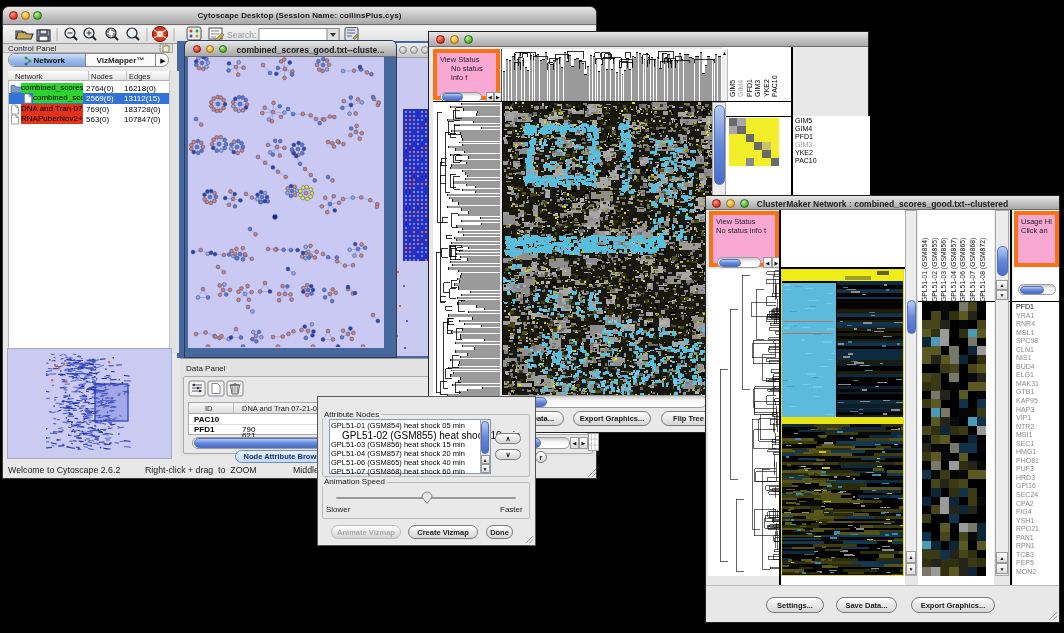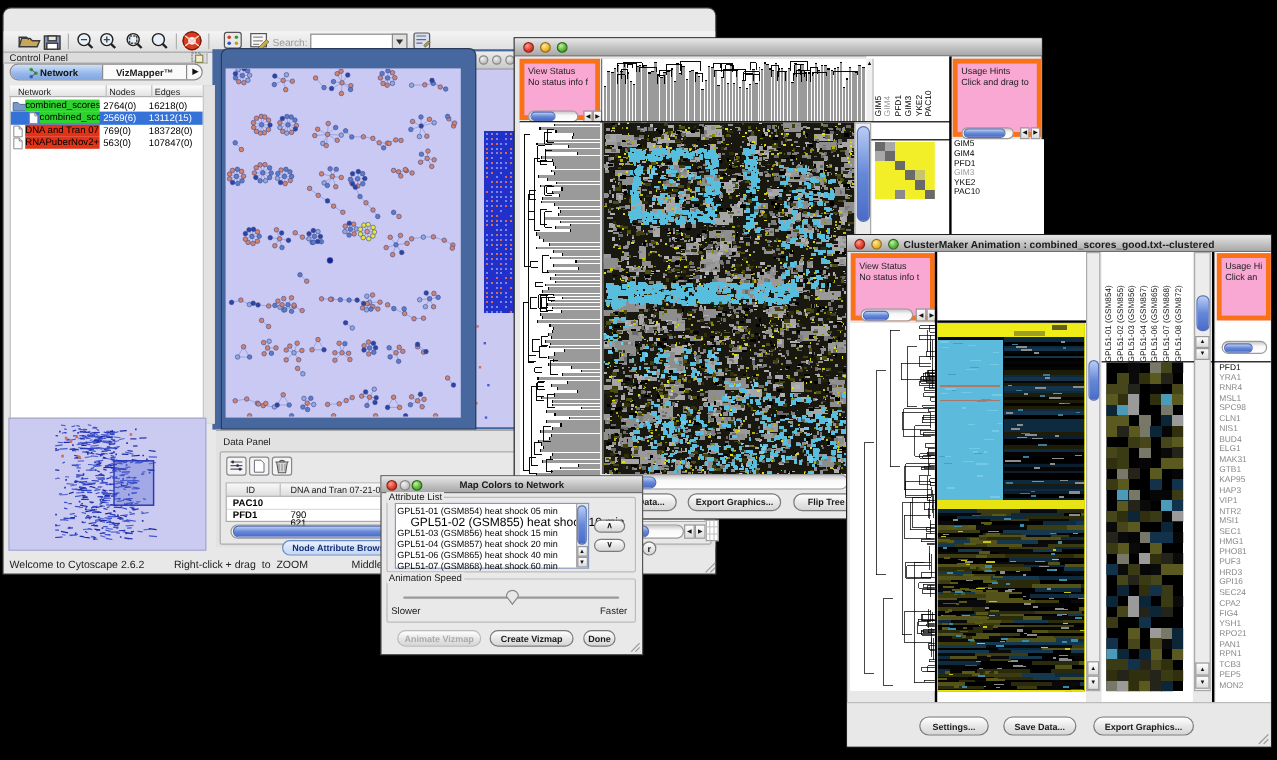--- a/index.html
+++ b/index.html
@@ -17,20 +17,26 @@
 .panel{position:absolute;background:#f9a8d4;border:4px solid #f97316;font-size:7.5px;color:#222;line-height:9px}
 .sctrack{position:absolute;background:linear-gradient(#c8c8c8,#f8f8f8 40%,#ffffff);border:1px solid #9a9a9a;border-radius:6px}
 .sthumb{position:absolute;background:linear-gradient(#b8ccf4,#6688d8 50%,#4a6cc8);border:1px solid #5570b8;border-radius:5px}
 .arrbtn{position:absolute;background:linear-gradient(#fdfdfd,#dcdcdc);border:1px solid #9a9a9a;font-size:5px;
  color:#111;text-align:center}
 .lbl7{font-size:7px;line-height:8.7px;white-space:nowrap}
 svg{position:absolute}
 .ce{shape-rendering:crispEdges}
 </style></head><body>
 <div class="abs" style="left:3px;top:7px;width:593px;height:471px;background:#e8e8e8;border-radius:6px 6px 0 0;box-shadow:0 0 0 1px #3a3a3a">
+<div class="abs tbar" style="left:0;top:0;width:593px;height:18px;border-radius:6px 6px 0 0">
+      <div class="tl red" style="left:6px;top:4px"></div>
+      <div class="tl yel" style="left:18px;top:4px"></div>
+      <div class="tl grn" style="left:30px;top:4px"></div>
+      <div class="ttext" style="margin-top:3.5px;font-size:8px;letter-spacing:0.1px">Cytoscape Desktop (Session Name: collinsPlus.cys)</div>
+    </div>
 <div class="abs" style="left:0;top:19px;width:593px;height:18px;background:linear-gradient(#f4f4f4,#dedede);border-bottom:1px solid #9a9a9a"></div>
 <svg width="593" height="37" style="left:0;top:0" xmlns="http://www.w3.org/2000/svg">
       <g stroke="#3a3a3a" stroke-width="1.2" fill="none">
         <path d="M13 32 L15 25 H22 L24 27 H30 L28 32 Z" fill="#c8a858"></path>
         <path d="M13 32 V24 H19 L21 26"></path>
         <rect x="34" y="23" width="13" height="11" fill="#8898c8"></rect>
         <rect x="37" y="23" width="7" height="4" fill="#e8e8e8"></rect>
         <rect x="36" y="29" width="9" height="5" fill="#ffffff"></rect>
         <circle cx="67" cy="26" r="5" stroke="#222" fill="#e8f0f8"></circle>
         <line x1="70.5" y1="29.5" x2="74" y2="33" stroke="#222" stroke-width="2"></line>
@@ -199,20 +205,26 @@
 <svg width="20" height="90" style="left:4px;top:222px" xmlns="http://www.w3.org/2000/svg">
       <rect x="3" y="6" width="2" height="2" fill="#d86a50"></rect>
       <rect x="9" y="20" width="2" height="2" fill="#4a5ae0"></rect>
       <rect x="5" y="40" width="2" height="2" fill="#d86a50"></rect>
       <rect x="12" y="55" width="2" height="2" fill="#4a5ae0"></rect>
       <rect x="2" y="70" width="2" height="2" fill="#d86a50"></rect>
       <rect x="10" y="82" width="2" height="2" fill="#4a5ae0"></rect>
     </svg>
 </div>
 <div class="abs" style="left:185px;top:41px;width:211px;height:316px;background:#46689e;border-radius:5px 5px 0 0;box-shadow:0 0 0 1px #2a3a5a">
+<div class="abs tbar" style="left:0;top:0;width:211px;height:16px;border-radius:5px 5px 0 0">
+      <div class="tl red" style="left:8px;top:4px;width:8px;height:8px"></div>
+      <div class="tl yel" style="left:21px;top:4px;width:8px;height:8px"></div>
+      <div class="tl grn" style="left:34px;top:4px;width:8px;height:8px"></div>
+      <div class="ttext" style="margin-top:3.5px;margin-left:40px;font-size:8.5px">combined_scores_good.txt--cluste...</div>
+    </div>
 <div class="abs" style="left:3px;top:16px;width:196px;height:291px;background:#c9c9f3;overflow:hidden">
       <svg width="196" height="290" xmlns="http://www.w3.org/2000/svg" style="position:absolute;left:0;top:0">
         <path stroke="#8a97d8" stroke-width="0.6" fill="none" d="M14 6L20 5.7M14 6L18.6 9.9M14 6L15.2 11.9M14 6L10.9 11.1M14 6L8.3 7.9M14 6L8.2 4.4M14 6L10.5 1.1M14 6L15.4 0.2M14 6L18.4 1.9M20 5.7L18.6 9.9M18.6 9.9L15.2 11.9M15.2 11.9L10.9 11.1M10.9 11.1L8.3 7.9M8.3 7.9L8.2 4.4M8.2 4.4L10.5 1.1M10.5 1.1L15.4 0.2M15.4 0.2L18.4 1.9M18.4 1.9L20 5.7M48 10L55.6 10.7M48 10L50.1 17.7M48 10L40.6 13.5M48 10L41 6.4M48 10L50.7 5.3M97 12L104.4 14.4M97 12L104.1 17.6M97 12L96.5 20.9M97 12L88.3 16.8M97 12L89.9 11M97 12L93 4.4M97 12L96.2 2.4M97 12L101.8 5.5M135 8L141 7.8M135 8L139 12.5M135 8L134.6 14M135 8L131.2 12.6M135 8L129 7.9M135 8L130.4 4.2M135 8L135.3 2M135 8L139.1 3.6M141 7.8L139 12.5M139 12.5L134.6 14M134.6 14L131.2 12.6M131.2 12.6L129 7.9M129 7.9L130.4 4.2M130.4 4.2L135.3 2M135.3 2L139.1 3.6M139.1 3.6L141 7.8M155 14L166 13.7M166 13.7L173 12.5M173 12.5L183.4 17.2M75 8L82 16M30 47L37 47.2M30 47L35.7 51M30 47L32.3 53.6M30 47L29.1 53.9M30 47L25.7 52.5M30 47L23.4 49.2M30 47L23.2 45.2M30 47L25.7 41.5M30 47L29.7 40M30 47L32.7 40.5M30 47L35.8 43.1M37 47.2L35.7 51M35.7 51L32.3 53.6M32.3 53.6L29.1 53.9M29.1 53.9L25.7 52.5M25.7 52.5L23.4 49.2M23.4 49.2L23.2 45.2M23.2 45.2L25.7 41.5M25.7 41.5L29.7 40M29.7 40L32.7 40.5M32.7 40.5L35.8 43.1M35.8 43.1L37 47.2M52 47L59 47.6M52 47L58.1 50.5M52 47L55 53.3M52 47L50.9 53.9M52 47L47.6 52.5M52 47L45.3 49.2M52 47L45.2 45.3M52 47L47.3 41.8M52 47L51.1 40.1M52 47L54.7 40.5M52 47L57.8 43.1M59 47.6L58.1 50.5M58.1 50.5L55 53.3M55 53.3L50.9 53.9M50.9 53.9L47.6 52.5M47.6 52.5L45.3 49.2M45.3 49.2L45.2 45.3M45.2 45.3L47.3 41.8M47.3 41.8L51.1 40.1M51.1 40.1L54.7 40.5M54.7 40.5L57.8 43.1M57.8 43.1L59 47.6M85 55L96.4 55.6M85 55L93 59.9M85 55L83.9 64.3M85 55L81 62.5M85 55L74.3 56M85 55L76.7 50.7M85 55L85.5 45.9M85 55L91.7 49.3M100 52L105.1 57.1M105.1 57.1L114.8 57M114.8 57L122.7 58.3M122.7 58.3L131.7 66.2M163 48L173.8 45.3M163 48L167.7 56.5M163 48L161.5 56.8M163 48L154.4 50.9M163 48L155.8 44.2M163 48L162.8 40.5M163 48L169.9 42.4M128 62L134.9 62.3M134.9 62.3L136.3 62.5M134.9 62.3L141.8 59.6M141.8 59.6L146.2 60M185 40L190 48M9 90L15 89.8M9 90L13.7 93.7M9 90L10.2 95.9M9 90L5.8 95.1M9 90L3.3 92M9 90L3.3 88.1M9 90L5.7 85M9 90L9.8 84.1M9 90L13.3 85.8M15 89.8L13.7 93.7M13.7 93.7L10.2 95.9M10.2 95.9L5.8 95.1M5.8 95.1L3.3 92M3.3 92L3.3 88.1M3.3 88.1L5.7 85M5.7 85L9.8 84.1M9.8 84.1L13.3 85.8M13.3 85.8L15 89.8M31 87L38 87.2M31 87L36.7 91M31 87L33.3 93.6M31 87L28.8 93.7M31 87L25.2 90.9M31 87L24 87.1M31 87L25.5 82.7M31 87L28.8 80.4M31 87L32.8 80.2M31 87L36.7 82.9M38 87.2L36.7 91M36.7 91L33.3 93.6M33.3 93.6L28.8 93.7M28.8 93.7L25.2 90.9M25.2 90.9L24 87.1M24 87.1L25.5 82.7M25.5 82.7L28.8 80.4M28.8 80.4L32.8 80.2M32.8 80.2L36.7 82.9M36.7 82.9L38 87.2M49 90L55 90M49 90L53.9 93.5M49 90L49.7 96M49 90L45.8 95.1M49 90L43.2 91.6M49 90L43.5 87.6M49 90L46.2 84.7M49 90L50.3 84.1M49 90L53.6 86.2M55 90L53.9 93.5M53.9 93.5L49.7 96M49.7 96L45.8 95.1M45.8 95.1L43.2 91.6M43.2 91.6L43.5 87.6M43.5 87.6L46.2 84.7M46.2 84.7L50.3 84.1M50.3 84.1L53.6 86.2M53.6 86.2L55 90M89 90L96.4 90.9M89 90L91.8 98.6M89 90L84.8 97.6M89 90L82.1 95.4M89 90L80 87.9M89 90L87.1 83.7M89 90L92.2 84.1M110 92L116 91.8M110 92L114.3 96.2M110 92L110.2 98M110 92L105.8 96.3M110 92L104 92.5M110 92L105.8 87.8M110 92L110.6 86M110 92L114.2 87.7M116 91.8L114.3 96.2M114.3 96.2L110.2 98M110.2 98L105.8 96.3M105.8 96.3L104 92.5M104 92.5L105.8 87.8M105.8 87.8L110.6 86M110.6 86L114.2 87.7M114.2 87.7L116 91.8M70 100L77.2 105.8M77.2 105.8L84.9 110.4M84.9 110.4L90 114.8M90 114.8L97.7 119.9M105 95L108.1 99M108.1 99L112 106.8M112 106.8L117 112M117 112L122.8 118M122.8 118L126.8 123.4M168 75L173.8 76.2M168 75L171.8 81.7M168 75L162.5 78.2M168 75L163.2 71.5M168 75L168.6 68.9M140 85L144.2 86.2M144.2 86.2L146 89.6M144.2 86.2L150.6 85.2M150.6 85.2L149.8 84.3M150.6 85.2L155.4 87.1M22 140L28 139.8M22 140L26.5 144M22 140L22.9 145.9M22 140L18.7 145M22 140L16.5 142.3M22 140L16.5 137.7M22 140L19.5 134.5M22 140L23.2 134.1M22 140L26.6 136.2M28 139.8L26.5 144M26.5 144L22.9 145.9M22.9 145.9L18.7 145M18.7 145L16.5 142.3M16.5 142.3L16.5 137.7M16.5 137.7L19.5 134.5M19.5 134.5L23.2 134.1M23.2 134.1L26.6 136.2M26.6 136.2L28 139.8M45 142L52.4 143.3M45 142L47 149.3M45 142L41 147.8M45 142L37.2 141.1M45 142L42.4 134.5M45 142L46.7 137.1M58 137L64 140.6M64 140.6L72.2 145M72.2 145L79.8 144.4M74 140L79 140.1M74 140L76.8 144.2M74 140L73.3 144.9M74 140L69.4 142M74 140L69.5 137.8M74 140L73.1 135.1M74 140L77 136M79 140.1L76.8 144.2M76.8 144.2L73.3 144.9M73.3 144.9L69.4 142M69.4 142L69.5 137.8M69.5 137.8L73.1 135.1M73.1 135.1L77 136M77 136L79 140.1M118 136L124 136.4M118 136L122.7 139.7M118 136L119.3 141.9M118 136L114.7 141M118 136L112.4 138.1M118 136L112.3 134.1M118 136L115.3 130.6M118 136L118.8 130.1M118 136L122.9 132.5M124 136.4L122.7 139.7M122.7 139.7L119.3 141.9M119.3 141.9L114.7 141M114.7 141L112.4 138.1M112.4 138.1L112.3 134.1M112.3 134.1L115.3 130.6M115.3 130.6L118.8 130.1M118.8 130.1L122.9 132.5M122.9 132.5L124 136.4M104 134L109 133.8M104 134L107.1 137.9M104 134L102.9 138.9M104 134L99.4 136M104 134L99.7 131.5M104 134L103.1 129.1M104 134L106.7 129.8M109 133.8L107.1 137.9M107.1 137.9L102.9 138.9M102.9 138.9L99.4 136M99.4 136L99.7 131.5M99.7 131.5L103.1 129.1M103.1 129.1L106.7 129.8M106.7 129.8L109 133.8M142 147L151.2 145.8M142 147L146.8 153.4M142 147L139.2 155.2M142 147L133.8 149.3M142 147L137.2 140.7M142 147L145.7 139.2M155 142L164.8 140.6M164.8 140.6L173.2 140.4M173.2 140.4L182.2 143.2M182.2 143.2L189.4 147.2M189.4 147.2L188.9 149.8M5 195L12.7 193.1M12.7 193.1L19.8 196.8M19.8 196.8L27 197.1M27 197.1L23 195.7M27 197.1L35.9 198M35.9 198L41.1 197.5M41.1 197.5L43.6 193.9M41.1 197.5L48.4 201.3M48.4 201.3L47.1 196.9M48.4 201.3L57.2 198.3M57.2 198.3L63.8 201.8M52 197L57 197.2M52 197L55 202.4M52 197L49.3 201.2M52 197L45.3 199M52 197L48.4 191.8M52 197L54.9 191.2M80 192L88.4 192.3M88.4 192.3L87.4 192.4M88.4 192.3L95.6 192.8M95.6 192.8L102.9 193.1M102.9 193.1L109.6 193.1M109.6 193.1L118 196.1M118 196.1L114.1 199.6M118 196.1L122.7 198.5M122.7 198.5L126.9 200.5M120 195L128.7 194.8M120 195L121.1 200.6M120 195L117.4 201.2M120 195L115 195.9M120 195L117.7 189.8M120 195L122.5 188.8M135 197L140.2 200.2M140.2 200.2L149.2 204.3M149.2 204.3L148.8 200.4M149.2 204.3L157 208.6M157 208.6L164.9 208.2M170 192L177.1 190.8M170 192L173.3 198.6M170 192L166.5 198.6M170 192L161.7 192.8M170 192L167.2 187.1M170 192L173.6 187.5M15 232L10 240.5M10 240.5L20 240.5M20 240.5L15 232M35 233L42 232.9M35 233L38.2 237.4M35 233L32.1 237.8M35 233L31.7 228.5M35 233L36.3 227.4M57 237L63.6 235.1M57 237L60.9 242.8M57 237L50.5 242.9M57 237L50.5 234.7M57 237L53.5 231.4M57 237L59.6 229M77 226L72 234.5M72 234.5L82 234.5M82 234.5L77 226M97 237L102.5 237.4M97 237L103.6 242.6M97 237L91.1 243.2M97 237L91.1 237M97 237L94.6 229.1M97 237L99.4 229.4M120 233L125 232.8M120 233L123.5 236.6M120 233L119.3 238M120 233L115.3 234.7M120 233L115.4 231.1M120 233L119.1 228.1M120 233L123.2 229.1M125 232.8L123.5 236.6M123.5 236.6L119.3 238M119.3 238L115.3 234.7M115.3 234.7L115.4 231.1M115.4 231.1L119.1 228.1M119.1 228.1L123.2 229.1M123.2 229.1L125 232.8M142 237L147.7 235.8M142 237L144.2 244.1M142 237L137.1 240.4M142 237L136.3 232.8M142 237L144.7 232.4M160 230L167 236M8 277L17.6 275.5M17.6 275.5L26.5 279M26.5 279L27.4 279.7M26.5 279L31.4 281M31.4 281L33.5 279.2M31.4 281L40.7 282.1M48 272L43 280.5M43 280.5L53 280.5M53 280.5L48 272M68 279L73.4 280.1M68 279L68.3 284.3M68 279L64.4 282.2M68 279L65.3 275M68 279L71 274.9M85 280L94.7 279.5M94.7 279.5L100.5 276.8M100.5 276.8L105.5 274.3M120 274L125.5 274.5M120 274L124.5 278.4M120 274L117.8 280.9M120 274L113.4 273.1M120 274L116.7 269.6M120 274L123.9 267.3M140 274L135 282.5M135 282.5L145 282.5M145 282.5L140 274M160 277L165.4 275.8M160 277L163.8 282M160 277L154 280.3M160 277L155 273.7M160 277L162.4 271.5M172 10L178.9 15.5M186 42L190.8 45.6M8 62L13.2 67.6M140 120L144.5 123.4M62 172L67.6 177.3M100 212L105.6 216.3M160 232L165 236.5M30 210L35.8 215.1M185 258L189.9 263.9M60 250L64.4 254.5"></path>
         <g fill="#93a8dc" stroke="#3a4a90" stroke-width="0.5">
           <circle cx="20" cy="5.7" r="1.9"></circle>
           <circle cx="18.6" cy="9.9" r="1.9"></circle>
           <circle cx="10.5" cy="1.1" r="1.9"></circle>
           <circle cx="50.7" cy="5.3" r="1.9"></circle>
           <circle cx="139" cy="12.5" r="1.9"></circle>
           <circle cx="155" cy="14" r="1.9"></circle>
@@ -607,21 +619,21 @@
 <div class="abs" style="left:429px;top:32px;width:439px;height:400px;background:#e8e8e8;box-shadow:0 0 0 1px #222">
 <div class="abs tbar" style="left:0;top:0;width:439px;height:15px">
       <div class="tl red" style="left:7px;top:3px"></div>
       <div class="tl yel" style="left:21px;top:3px"></div>
       <div class="tl grn" style="left:35px;top:3px"></div>
     </div>
 <div class="abs" style="left:293px;top:15px;width:70px;height:385px;background:#fff"></div>
 <div class="abs" style="left:363px;top:84px;width:78px;height:316px;background:#fff"></div>
 <div class="panel" style="left:4px;top:17px;width:67px;height:51px">
       <div style="margin:2px 0 0 3px">View Status</div>
-      <div style="margin-left:3px">No status info f</div>
+      <div style="margin-left:14px">No status info f</div>
       <div class="sctrack" style="left:3px;top:39px;width:42px;height:10px"></div>
       <div class="sthumb" style="left:5px;top:40px;width:21px;height:8px"></div>
       <div class="arrbtn" style="left:49px;top:39px;width:8px;height:10px;line-height:9px">◀</div>
       <div class="arrbtn" style="left:57px;top:39px;width:8px;height:10px;line-height:9px">▶</div>
     </div>
 <div class="abs" style="left:72px;top:17px;width:221px;height:52px;border-bottom:1px solid #000;border-left:1px solid #555">
       <svg class="ce" width="221" height="52" xmlns="http://www.w3.org/2000/svg" style="position:absolute;left:0;top:0">
         <path fill="#ffffff" d="M0 0h221v52h-221z"></path>
         <path fill="#9a9a9a" d="M1 22.7h2.2v29.3h-2.2zM4 10.5h2.3v41.5h-2.3zM6.8 11.1h2.5v40.9h-2.5zM9.6 7.9h2.1v44.1h-2.1zM12.2 5.5h1.6v46.5h-1.6zM14.6 10.2h2.4v41.8h-2.4zM17.2 3h2.2v49h-2.2zM20.2 11.8h1.8v40.2h-1.8zM22.7 18.6h1.9v33.4h-1.9zM25.2 21.1h1.8v30.9h-1.8zM27.8 6.3h2.5v45.7h-2.5zM30.6 5.7h1.7v46.3h-1.7zM32.9 6h1.6v46h-1.6zM34.9 5.8h2.4v46.2h-2.4zM37.8 11.8h2.3v40.2h-2.3zM40.3 10.3h2.3v41.7h-2.3zM43.3 3.1h2v48.9h-2zM45.5 13.1h1.8v38.9h-1.8zM48 15.5h2.5v36.5h-2.5zM50.9 11.7h2.1v40.3h-2.1zM53.7 10.6h2.4v41.4h-2.4zM56.8 8.5h1.7v43.5h-1.7zM59.3 18.7h1.9v33.3h-1.9zM61.6 3.7h1.9v48.3h-1.9zM63.8 12.6h2.3v39.4h-2.3zM66.3 6.7h2.6v45.3h-2.6zM69.3 17.3h2.2v34.7h-2.2zM71.9 10.5h1.7v41.5h-1.7zM74.1 9.6h2.4v42.4h-2.4zM77.3 11.7h2.2v40.3h-2.2zM80 14.7h1.7v37.3h-1.7zM82.2 25.6h2.6v26.4h-2.6zM85.3 17.7h2.1v34.3h-2.1zM87.7 6.4h2v45.6h-2zM90.5 7.5h2.6v44.5h-2.6zM93.5 10h1.7v42h-1.7zM95.9 22.4h2v29.6h-2zM98.5 15.8h2.3v36.2h-2.3zM101.4 9.9h1.9v42.1h-1.9zM103.9 20.4h1.9v31.6h-1.9zM106.3 5.3h1.6v46.7h-1.6zM108.5 20.4h2.1v31.6h-2.1zM111.3 9.6h1.9v42.4h-1.9zM113.9 23.9h2v28.1h-2zM116.5 18.3h2.6v33.7h-2.6zM119.6 25h1.8v27h-1.8zM121.8 21.7h2.3v30.3h-2.3zM124.4 9h2.4v43h-2.4zM127.2 20.2h2.2v31.8h-2.2zM130.1 7h1.6v45h-1.6zM132.3 8.7h1.8v43.3h-1.8zM134.3 3.5h2.1v48.5h-2.1zM136.7 4.7h1.9v47.3h-1.9zM138.8 8.5h2.1v43.5h-2.1zM141.5 10h1.8v42h-1.8zM143.7 4h1.9v48h-1.9zM146.3 8.5h2v43.5h-2zM148.5 8.2h2.1v43.8h-2.1zM151.5 10.3h2.4v41.7h-2.4zM154.5 8.4h2v43.6h-2zM157 19.7h2.6v32.3h-2.6zM159.9 4h2.5v48h-2.5zM163 8.7h2.2v43.3h-2.2zM165.9 5h2v47h-2zM168.3 11.7h2.6v40.3h-2.6zM171.6 11.8h2.2v40.2h-2.2zM174.3 11.9h2v40.1h-2zM176.8 4.1h1.9v47.9h-1.9zM179.3 10h2v42h-2zM182 5.5h1.6v46.5h-1.6zM184.4 5.4h2.4v46.6h-2.4zM187.1 8.5h2.6v43.5h-2.6zM190.1 9.7h2.2v42.3h-2.2zM192.6 7.8h2.4v44.2h-2.4zM195.4 7.2h1.9v44.8h-1.9zM197.7 3.3h2.3v48.7h-2.3zM200.4 24.2h2.1v27.8h-2.1zM203 16.8h1.6v35.2h-1.6zM205.2 7.3h2.3v44.7h-2.3zM208.2 10.7h2v41.3h-2zM210.5 11.1h1.9v40.9h-1.9zM213.1 5.6h2.3v46.4h-2.3zM216.1 7.3h2.5v44.7h-2.5z"></path>
         <path stroke="#000" stroke-width="0.9" fill="none" d="M1 22.7h2.2M4 10.5h2.3M6.8 11.1h2.5M9.6 7.9h2.1M12.2 5.5h1.6M14.6 10.2h2.4M17.2 3h2.2M20.2 11.8h1.8M22.7 18.6h1.9M25.2 21.1h1.8M27.8 6.3h2.5M30.6 5.7h1.7M32.9 6h1.6M34.9 5.8h2.4M37.8 11.8h2.3M40.3 10.3h2.3M43.3 3.1h2M45.5 13.1h1.8M48 15.5h2.5M50.9 11.7h2.1M53.7 10.6h2.4M56.8 8.5h1.7M59.3 18.7h1.9M61.6 3.7h1.9M63.8 12.6h2.3M66.3 6.7h2.6M69.3 17.3h2.2M71.9 10.5h1.7M74.1 9.6h2.4M77.3 11.7h2.2M80 14.7h1.7M82.2 25.6h2.6M85.3 17.7h2.1M87.7 6.4h2M90.5 7.5h2.6M93.5 10h1.7M95.9 22.4h2M98.5 15.8h2.3M101.4 9.9h1.9M103.9 20.4h1.9M106.3 5.3h1.6M108.5 20.4h2.1M111.3 9.6h1.9M113.9 23.9h2M116.5 18.3h2.6M119.6 25h1.8M121.8 21.7h2.3M124.4 9h2.4M127.2 20.2h2.2M130.1 7h1.6M132.3 8.7h1.8M134.3 3.5h2.1M136.7 4.7h1.9M138.8 8.5h2.1M141.5 10h1.8M143.7 4h1.9M146.3 8.5h2M148.5 8.2h2.1M151.5 10.3h2.4M154.5 8.4h2M157 19.7h2.6M159.9 4h2.5M163 8.7h2.2M165.9 5h2M168.3 11.7h2.6M171.6 11.8h2.2M174.3 11.9h2M176.8 4.1h1.9M179.3 10h2M182 5.5h1.6M184.4 5.4h2.4M187.1 8.5h2.6M190.1 9.7h2.2M192.6 7.8h2.4M195.4 7.2h1.9M197.7 3.3h2.3M200.4 24.2h2.1M203 16.8h1.6M205.2 7.3h2.3M208.2 10.7h2M210.5 11.1h1.9M213.1 5.6h2.3M216.1 7.3h2.5"></path>
@@ -629,28 +641,20 @@
       </svg>
     </div>
 <div class="abs" style="left:293px;top:17px;width:6px;height:52px;background:#f0f0f0;border-right:1px solid #bbb"></div>
 <div class="abs" style="left:293px;top:18px;font-size:5px;color:#000">▲</div>
 <div class="abs" style="left:300px;top:20px;width:8px;height:45px;writing-mode:vertical-rl;transform:rotate(180deg);font-size:7px;color:#000">GIM5</div>
 <div class="abs" style="left:308px;top:20px;width:8px;height:45px;writing-mode:vertical-rl;transform:rotate(180deg);font-size:7px;color:#999">GIM4</div>
 <div class="abs" style="left:317px;top:20px;width:8px;height:45px;writing-mode:vertical-rl;transform:rotate(180deg);font-size:7px;color:#000">PFD1</div>
 <div class="abs" style="left:325px;top:20px;width:8px;height:45px;writing-mode:vertical-rl;transform:rotate(180deg);font-size:7px;color:#000">GIM3</div>
 <div class="abs" style="left:334px;top:20px;width:8px;height:45px;writing-mode:vertical-rl;transform:rotate(180deg);font-size:7px;color:#000">YKE2</div>
 <div class="abs" style="left:342px;top:20px;width:8px;height:45px;writing-mode:vertical-rl;transform:rotate(180deg);font-size:7px;color:#000">PAC10</div>
-<div class="panel" style="left:365px;top:17px;width:74px;height:65px">
-      <div style="margin:2px 0 0 3px">Usage Hints</div>
-      <div style="margin-left:3px;white-space:nowrap">Click and drag to</div>
-      <div class="sctrack" style="left:3px;top:53px;width:44px;height:10px"></div>
-      <div class="sthumb" style="left:5px;top:54px;width:35px;height:8px"></div>
-      <div class="arrbtn" style="left:52px;top:53px;width:8px;height:10px;line-height:9px">◀</div>
-      <div class="arrbtn" style="left:61px;top:53px;width:8px;height:10px;line-height:9px">▶</div>
-    </div>
 <div class="abs" style="left:362px;top:15px;width:2px;height:385px;background:#000"></div>
 <div class="abs" style="left:4px;top:69px;width:359px;height:1px;background:#000"></div>
 <div class="abs" style="left:293px;top:84px;width:70px;height:1px;background:#000"></div>
 <div class="abs" style="left:4px;top:70px;width:67px;height:298px">
       <svg class="ce" width="67" height="298" xmlns="http://www.w3.org/2000/svg" style="position:absolute;left:0;top:0">
         <path fill="#ffffff" d="M0 0h67v298h-67z"></path>
         <path fill="#9a9a9a" d="M28.8 1h38.2v2.3h-38.2zM17 3.7h50v2.3h-50zM30.3 6.4h36.7v2.4h-36.7zM44.6 9.2h22.4v1.9h-22.4zM43.7 11.3h23.3v2.8h-23.3zM22.5 14.6h44.5v2h-44.5zM14.5 16.8h52.5v2h-52.5zM40.5 19.2h26.5v2.2h-26.5zM21.3 22h45.7v2.3h-45.7zM48.2 24.6h18.8v2.8h-18.8zM18.6 28h48.4v2.1h-48.4zM27.5 30.3h39.5v2.6h-39.5zM28 33.3h39v2.8h-39zM29.7 36.4h37.3v2.7h-37.3zM26.5 39.5h40.5v1.9h-40.5zM29.4 41.7h37.6v1.9h-37.6zM15.6 44.1h51.4v1.9h-51.4zM22.9 46.3h44.1v2.6h-44.1zM31.1 49.3h35.9v2h-35.9zM17.4 51.8h49.6v1.9h-49.6zM35.3 54.1h31.7v2.8h-31.7zM27.7 57.5h39.3v2h-39.3zM33.1 60h33.9v1.9h-33.9zM18.7 62.3h48.3v2.6h-48.3zM17.9 65.1h49.1v1.9h-49.1zM29.3 67.5h37.7v2.2h-37.7zM32.4 70.1h34.6v2.4h-34.6zM34 72.7h33v2.7h-33zM32.7 75.7h34.3v2.5h-34.3zM20.7 78.9h46.3v2.7h-46.3zM33.7 81.9h33.3v1.8h-33.3zM42.3 84.3h24.7v2.1h-24.7zM29.7 86.7h37.3v2h-37.3zM42.7 89h24.3v2.4h-24.3zM14.3 91.7h52.7v2.7h-52.7zM16.8 94.7h50.2v2.2h-50.2zM19.8 97.3h47.2v2.4h-47.2zM25.1 100.4h41.9v2.8h-41.9zM14.3 103.6h52.7v1.9h-52.7zM28.5 106.2h38.5v2.5h-38.5zM35.7 109.2h31.3v2.3h-31.3zM25.8 112.2h41.2v1.9h-41.2zM47 114.8h20v2.5h-20zM28.4 117.9h38.6v2.2h-38.6zM48.7 120.7h18.3v2.2h-18.3zM23.3 123.4h43.7v2.4h-43.7zM29.9 126.4h37.1v1.9h-37.1zM25.8 128.9h41.2v2.5h-41.2zM30 131.9h37v2.2h-37zM21.7 134.7h45.3v1.8h-45.3zM23.8 136.9h43.2v2.5h-43.2zM18.8 140h48.2v2.1h-48.2zM28.5 142.6h38.5v2h-38.5zM35.8 145.2h31.2v2.2h-31.2zM26.9 147.9h40.1v2h-40.1zM23.3 150.6h43.7v2.7h-43.7zM27.4 153.6h39.6v1.9h-39.6zM34.6 156.2h32.4v2.5h-32.4zM17.4 159h49.6v2.3h-49.6zM19 161.6h48v2.4h-48zM15.2 164.7h51.8v2.8h-51.8zM25.3 167.7h41.7v2.7h-41.7zM28.5 170.8h38.5v2.1h-38.5zM27.3 173.2h39.7v2.3h-39.7zM24.1 175.8h42.9v1.9h-42.9zM26.9 178.2h40.1v2.4h-40.1zM21.6 181.3h45.4v2.5h-45.4zM25.4 184h41.6v1.8h-41.6zM25.2 186.1h41.8v2.1h-41.8zM37.4 188.7h29.6v2.4h-29.6zM28.9 191.7h38.1v2.7h-38.1zM24 194.9h43v1.9h-43zM28.1 197.5h38.9v2.2h-38.9zM24.4 200.3h42.6v2.7h-42.6zM43.4 203.4h23.6v2.5h-23.6zM51.5 206.4h15.5v2h-15.5zM35.7 209.1h31.3v2.3h-31.3zM15.3 212.1h51.7v2.7h-51.7zM39.7 215.2h27.3v2.4h-27.3zM26.8 217.8h40.2v2.6h-40.2zM31.4 220.7h35.6v2.1h-35.6zM48.2 223.1h18.8v2.3h-18.8zM29.2 225.9h37.8v2.7h-37.8zM18.6 228.9h48.4v2h-48.4zM27.5 231.5h39.5v2.4h-39.5zM27.5 234.4h39.5v2.1h-39.5zM51.2 237.2h15.8v2h-15.8zM22.6 239.7h44.4v2.4h-44.4zM29.5 242.5h37.5v2.4h-37.5zM41.5 245.3h25.5v2.2h-25.5zM22.6 248h44.4v2.5h-44.4zM34.5 250.9h32.5v2.8h-32.5zM27.1 254.1h39.9v1.9h-39.9zM17.1 256.7h49.9v2.3h-49.9zM26.5 259.4h40.5v2.7h-40.5zM25 262.4h42v2h-42zM15.7 264.7h51.3v2.2h-51.3zM18 267.5h49v1.9h-49zM20 269.7h47v2.3h-47zM17.3 272.4h49.7v2.3h-49.7zM27.6 275.3h39.4v2.4h-39.4zM25.9 278.2h41.1v2.7h-41.1zM19 281.5h48v2.7h-48zM49.3 284.8h17.7v2h-17.7zM34.2 287.1h32.8v2h-32.8zM26.6 289.4h40.4v2.6h-40.4zM14.3 292.3h52.7v2.2h-52.7zM51.2 294.8h15.8v2.5h-15.8z"></path>
         <path stroke="#000" stroke-width="0.9" fill="none" d="M28.8 1v2.3M17 3.7v2.3M30.3 6.4v2.4M44.6 9.2v1.9M43.7 11.3v2.8M22.5 14.6v2M14.5 16.8v2M40.5 19.2v2.2M21.3 22v2.3M48.2 24.6v2.8M18.6 28v2.1M27.5 30.3v2.6M28 33.3v2.8M29.7 36.4v2.7M26.5 39.5v1.9M29.4 41.7v1.9M15.6 44.1v1.9M22.9 46.3v2.6M31.1 49.3v2M17.4 51.8v1.9M35.3 54.1v2.8M27.7 57.5v2M33.1 60v1.9M18.7 62.3v2.6M17.9 65.1v1.9M29.3 67.5v2.2M32.4 70.1v2.4M34 72.7v2.7M32.7 75.7v2.5M20.7 78.9v2.7M33.7 81.9v1.8M42.3 84.3v2.1M29.7 86.7v2M42.7 89v2.4M14.3 91.7v2.7M16.8 94.7v2.2M19.8 97.3v2.4M25.1 100.4v2.8M14.3 103.6v1.9M28.5 106.2v2.5M35.7 109.2v2.3M25.8 112.2v1.9M47 114.8v2.5M28.4 117.9v2.2M48.7 120.7v2.2M23.3 123.4v2.4M29.9 126.4v1.9M25.8 128.9v2.5M30 131.9v2.2M21.7 134.7v1.8M23.8 136.9v2.5M18.8 140v2.1M28.5 142.6v2M35.8 145.2v2.2M26.9 147.9v2M23.3 150.6v2.7M27.4 153.6v1.9M34.6 156.2v2.5M17.4 159v2.3M19 161.6v2.4M15.2 164.7v2.8M25.3 167.7v2.7M28.5 170.8v2.1M27.3 173.2v2.3M24.1 175.8v1.9M26.9 178.2v2.4M21.6 181.3v2.5M25.4 184v1.8M25.2 186.1v2.1M37.4 188.7v2.4M28.9 191.7v2.7M24 194.9v1.9M28.1 197.5v2.2M24.4 200.3v2.7M43.4 203.4v2.5M51.5 206.4v2M35.7 209.1v2.3M15.3 212.1v2.7M39.7 215.2v2.4M26.8 217.8v2.6M31.4 220.7v2.1M48.2 223.1v2.3M29.2 225.9v2.7M18.6 228.9v2M27.5 231.5v2.4M27.5 234.4v2.1M51.2 237.2v2M22.6 239.7v2.4M29.5 242.5v2.4M41.5 245.3v2.2M22.6 248v2.5M34.5 250.9v2.8M27.1 254.1v1.9M17.1 256.7v2.3M26.5 259.4v2.7M25 262.4v2M15.7 264.7v2.2M18 267.5v1.9M20 269.7v2.3M17.3 272.4v2.3M27.6 275.3v2.4M25.9 278.2v2.7M19 281.5v2.7M49.3 284.8v2M34.2 287.1v2M26.6 289.4v2.6M14.3 292.3v2.2M51.2 294.8v2.5"></path>
         <path stroke="#000" stroke-width="0.8" fill="none" d="M22.1 143.6H16.1V154.9H22.1M13.4 194H7.4V199.1H13.4M23 31.7H17V35.1H23M14.9 146.2H8.9V155.4H14.9M28.8 53.7H22.8V58.9H28.8M13.9 279.3H7.9V292.5H13.9M21.2 19.3H15.2V32.8H21.2M21.3 216.1H15.3V222.7H21.3M24 146.3H18V154H24M28.9 5.7H22.9V16.4H28.9M26.8 52.8H20.8V60.7H26.8M15.3 115.5H9.3V120.6H15.3M29.9 145.5H23.9V148.7H29.9M29.2 226.5H23.2V237.2H29.2M24 178.2H18V185.7H24M28.1 143.2H22.1V157H28.1M26.9 74.3H20.9V87.3H26.9M20.1 219.8H14.1V231.8H20.1M25.9 253H19.9V265.7H25.9M20.1 216.8H14.1V228.3H20.1M18.8 204.3H12.8V208.1H18.8M19.1 133.3H13.1V136.4H19.1M16.6 180.8H10.6V190.7H16.6M18.8 266.5H12.8V276.8H18.8M22.7 186.7H16.7V196H22.7M24.8 111.1H18.8V125.1H24.8M31.6 198.4H25.6V209.7H31.6M26.8 8.4H20.8V18.2H26.8M13 73.9H7V81.3H13M14 56.7H8V63.9H14M23 72.2H17V85.2H23M23.4 144.2H17.4V157.8H23.4M28.2 280.6H22.2V290.6H28.2M27.2 23.3H21.2V32.9H27.2M9 10H4V120H9M12 60H7V200H12M8 150H3V290H8M15 220H10V286H15M17 30H12V90H17"></path>
       </svg>
@@ -698,27 +702,21 @@
       <div style="color:#000">YKE2</div>
       <div style="color:#000">PAC10</div>
     </div>
 <div class="sctrack" style="left:76px;top:363px;width:202px;height:13px;border-radius:7px"></div>
 <div class="sthumb" style="left:78px;top:364.5px;width:40px;height:10px"></div>
 <div class="btn" style="left:73px;top:379px;width:62px;height:15px;line-height:14px">Save Data...</div>
 <div class="btn" style="left:144px;top:379px;width:78px;height:15px;line-height:14px">Export Graphics...</div>
 <div class="btn" style="left:232px;top:379px;width:80px;height:15px;line-height:14px">Flip Tree Nodes</div>
 </div>
 <div class="abs" style="left:318px;top:397px;width:217px;height:148px;background:#e9e9e9;box-shadow:0 0 0 1px #555">
-<div class="abs tbar" style="left:0;top:0;width:217px;height:14px">
-      <div class="tl red" style="left:4px;top:2.5px"></div>
-      <div class="tl gray" style="left:14.5px;top:2.5px"></div>
-      <div class="tl grn" style="left:25px;top:2.5px"></div>
-      <div class="ttext" style="margin-top:2.5px;font-size:8px">Map Colors to Network</div>
-    </div>
-<div class="abs" style="left:4px;top:13px;font-size:8px;color:#222;background:#e9e9e9;padding:0 2px;z-index:2">Attribute List</div>
+<div class="abs" style="left:4px;top:13px;font-size:8px;color:#222;background:#e9e9e9;padding:0 2px;z-index:2">Attribute Nodes</div>
 <div class="abs" style="left:4px;top:17px;width:208px;height:63px;border:1px solid #bbb;border-radius:2px"></div>
 <div class="abs" style="left:11px;top:22px;width:162px;height:55px;background:#fff;border:1px solid #8899bb"></div>
 <div class="abs" style="left:13px;top:24px;font-size:7.5px;color:#000;white-space:nowrap">GPL51-01 (GSM854) heat shock 05 min</div>
 <div class="abs" style="left:24px;top:33px;font-size:10px;color:#000;white-space:nowrap">GPL51-02 (GSM855) heat shock 10 min</div>
 <div class="abs" style="left:13px;top:43px;font-size:7.5px;color:#000;white-space:nowrap">GPL51-03 (GSM856) heat shock 15 min</div>
 <div class="abs" style="left:13px;top:52px;font-size:7.5px;color:#000;white-space:nowrap">GPL51-04 (GSM857) heat shock 20 min</div>
 <div class="abs" style="left:13px;top:61px;font-size:7.5px;color:#000;white-space:nowrap">GPL51-06 (GSM865) heat shock 40 min</div>
 <div class="abs" style="left:13px;top:70px;font-size:7.5px;color:#000;white-space:nowrap">GPL51-07 (GSM868) heat shock 60 min</div>
 <div class="abs" style="left:162px;top:23px;width:10px;height:53px;background:#e4e4e4;border-left:1px solid #aaa"></div>
 <div class="sthumb" style="left:163px;top:24px;width:8px;height:33px;border-radius:4px"></div>
@@ -739,21 +737,21 @@
 <div class="btn" style="left:168px;top:128px;width:27px;height:14px;line-height:13px">Done</div>
 <svg width="9" height="9" style="left:207px;top:138px" xmlns="http://www.w3.org/2000/svg">
       <path d="M8 1 L1 8 M8 4.5 L4.5 8" stroke="#999" stroke-width="1"></path>
     </svg>
 </div>
 <div class="abs" style="left:706px;top:196px;width:353px;height:426px;background:#e8e8e8;box-shadow:0 0 0 1px #222">
 <div class="abs tbar" style="left:0;top:0;width:353px;height:14px">
       <div class="tl red" style="left:6px;top:3px"></div>
       <div class="tl yel" style="left:20px;top:3px"></div>
       <div class="tl grn" style="left:34px;top:3px"></div>
-      <div class="ttext" style="margin-top:3px;font-size:8.5px">ClusterMaker Animation : combined_scores_good.txt--clustered</div>
+      <div class="ttext" style="margin-top:3px;font-size:8.5px">ClusterMaker Network : combined_scores_good.txt--clustered</div>
     </div>
 <div class="abs" style="left:75px;top:14px;width:124px;height:375px;background:#fff"></div>
 <div class="abs" style="left:212px;top:14px;width:76px;height:375px;background:#fff"></div>
 <div class="abs" style="left:307px;top:14px;width:46px;height:375px;background:#fff"></div>
 <div class="panel" style="left:3px;top:15px;width:70px;height:56px">
       <div style="margin:2px 0 0 3px">View Status</div>
       <div style="margin-left:3px">No status info t</div>
       <div class="sctrack" style="left:4px;top:42px;width:44px;height:11px"></div>
       <div class="sthumb" style="left:6px;top:43.5px;width:22px;height:8px"></div>
       <div class="arrbtn" style="left:50px;top:42px;width:9px;height:11px;line-height:10px">◀</div>

